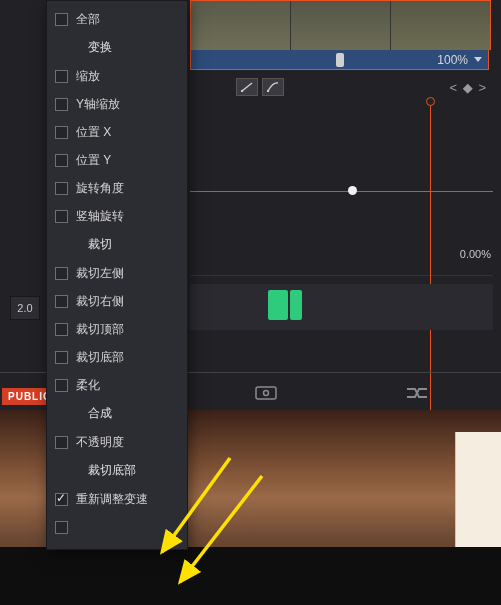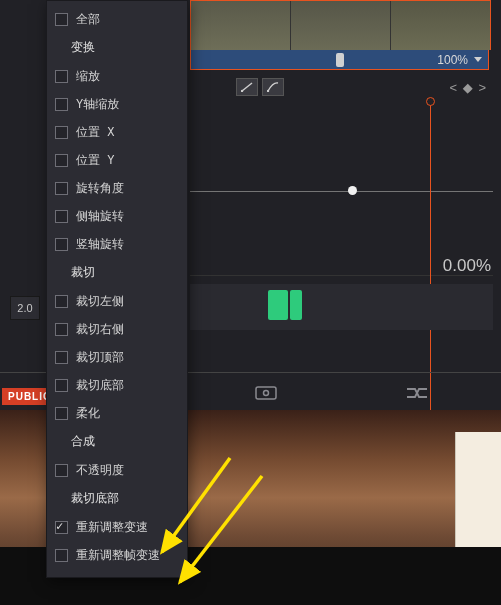--- a/index.html
+++ b/index.html
@@ -52,21 +52,21 @@
   }
 
   .kf-nav {
     position: absolute; right: 14px; top: 80px; color: #9a9a9a; font-size: 13px;
     letter-spacing: 1px;
   }
   .val-top {
     position: absolute; right: 10px; top: 102px; color: #c8c8c8; font-size: 11px;
   }
   .val-bot {
-    position: absolute; right: 10px; top: 256px; color: #c8c8c8; font-size: 17px;
+    position: absolute; right: 10px; top: 248px; color: #c8c8c8; font-size: 11px;
   }
 
   
   .curve {
     position: absolute; left: 190px; right: 8px; top: 100px; height: 176px;
     background: #212126; border-bottom: 1px solid #333;
   }
   .curve .baseline { position: absolute; left: 0; right: 0; top: 52%; height: 1px; background: #757575; }
   .curve .dot1 {
     position: absolute; top: calc(52% - 5px); left: 52%;
@@ -129,28 +129,27 @@
   }
 
   
   .menu {
     position: absolute; left: 46px; top: 0; width: 142px;
     background: #2c2c33; color: #d5d5d5;
     padding: 4px 0 8px 0;
     box-shadow: 2px 4px 14px rgba(0,0,0,.5);
     border: 1px solid #1a1a1e;
     z-index: 10;
-    font-family: Liberation Mono, monospace;
   }
   .menu .item {
     display: flex; align-items: center; height: 28px;
     padding: 0 10px 0 8px; gap: 8px; cursor: default;
   }
   .menu .header {
-    padding: 6px 10px 6px 24px; font-size: 12px; color: #e2e2e2;
+    padding: 6px 10px 6px 24px; font-size: 12px; color: #e2e2e2; margin-left: 17px;
   }
   .menu .chk {
     width: 13px; height: 13px; border: 1px solid #6e6e76;
     background: #24242a; flex-shrink: 0; position: relative;
   }
   .menu .chk.checked::after {
     content: "✓"; position: absolute; left: 0; top: -3px;
     color: #e6e6e6; font-size: 12px;
   }
   .menu .lbl { white-space: nowrap; font-size: 12px; }
@@ -258,24 +257,20 @@
     <div class="item">
       <span class="chk"></span>
       <span class="lbl">位置 Y</span>
     </div>
     <div class="item">
       <span class="chk"></span>
       <span class="lbl">旋转角度</span>
     </div>
     <div class="item">
       <span class="chk"></span>
-      <span class="lbl">侧轴旋转</span>
-    </div>
-    <div class="item">
-      <span class="chk"></span>
       <span class="lbl">竖轴旋转</span>
     </div>
     <div class="header">裁切</div>
     <div class="item">
       <span class="chk"></span>
       <span class="lbl">裁切左侧</span>
     </div>
     <div class="item">
       <span class="chk"></span>
       <span class="lbl">裁切右侧</span>
@@ -297,21 +292,20 @@
       <span class="chk"></span>
       <span class="lbl">不透明度</span>
     </div>
     <div class="header">裁切底部</div>
     <div class="item">
       <span class="chk checked"></span>
       <span class="lbl">重新调整变速</span>
     </div>
     <div class="item">
       <span class="chk"></span>
-      <span class="lbl">重新调整帧变速</span>
     </div>
   </div>
 
 <svg class="arrow-svg" style="left:150px; top:450px;" width="100" height="120">
   <defs>
     <marker id="ah1" markerWidth="8" markerHeight="8" refX="6" refY="3" orient="auto">
       <path d="M0,0 L7,3 L0,6 Z" fill="#ffe100"></path>
     </marker>
   </defs>
   <line x1="80" y1="8" x2="12" y2="102" stroke="#ffe100" stroke-width="3.5" marker-end="url(#ah1)"></line>

